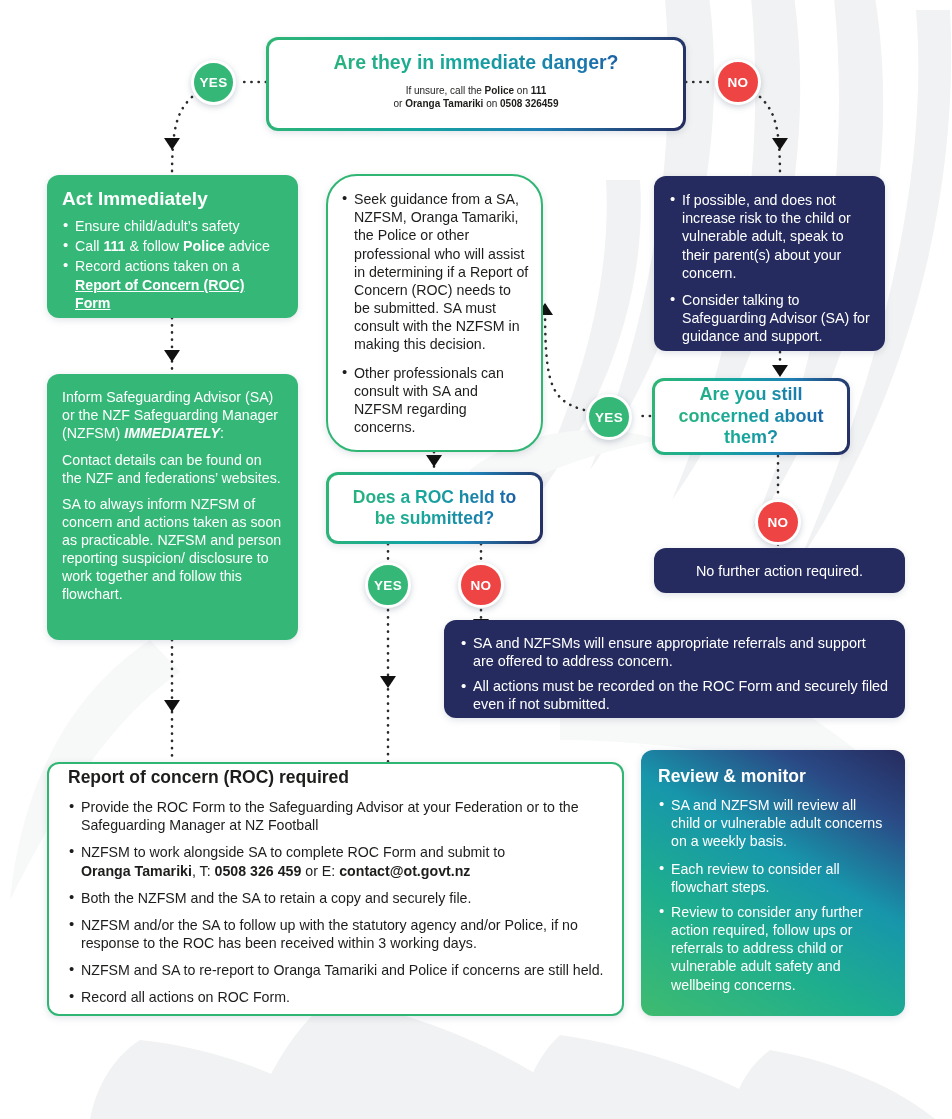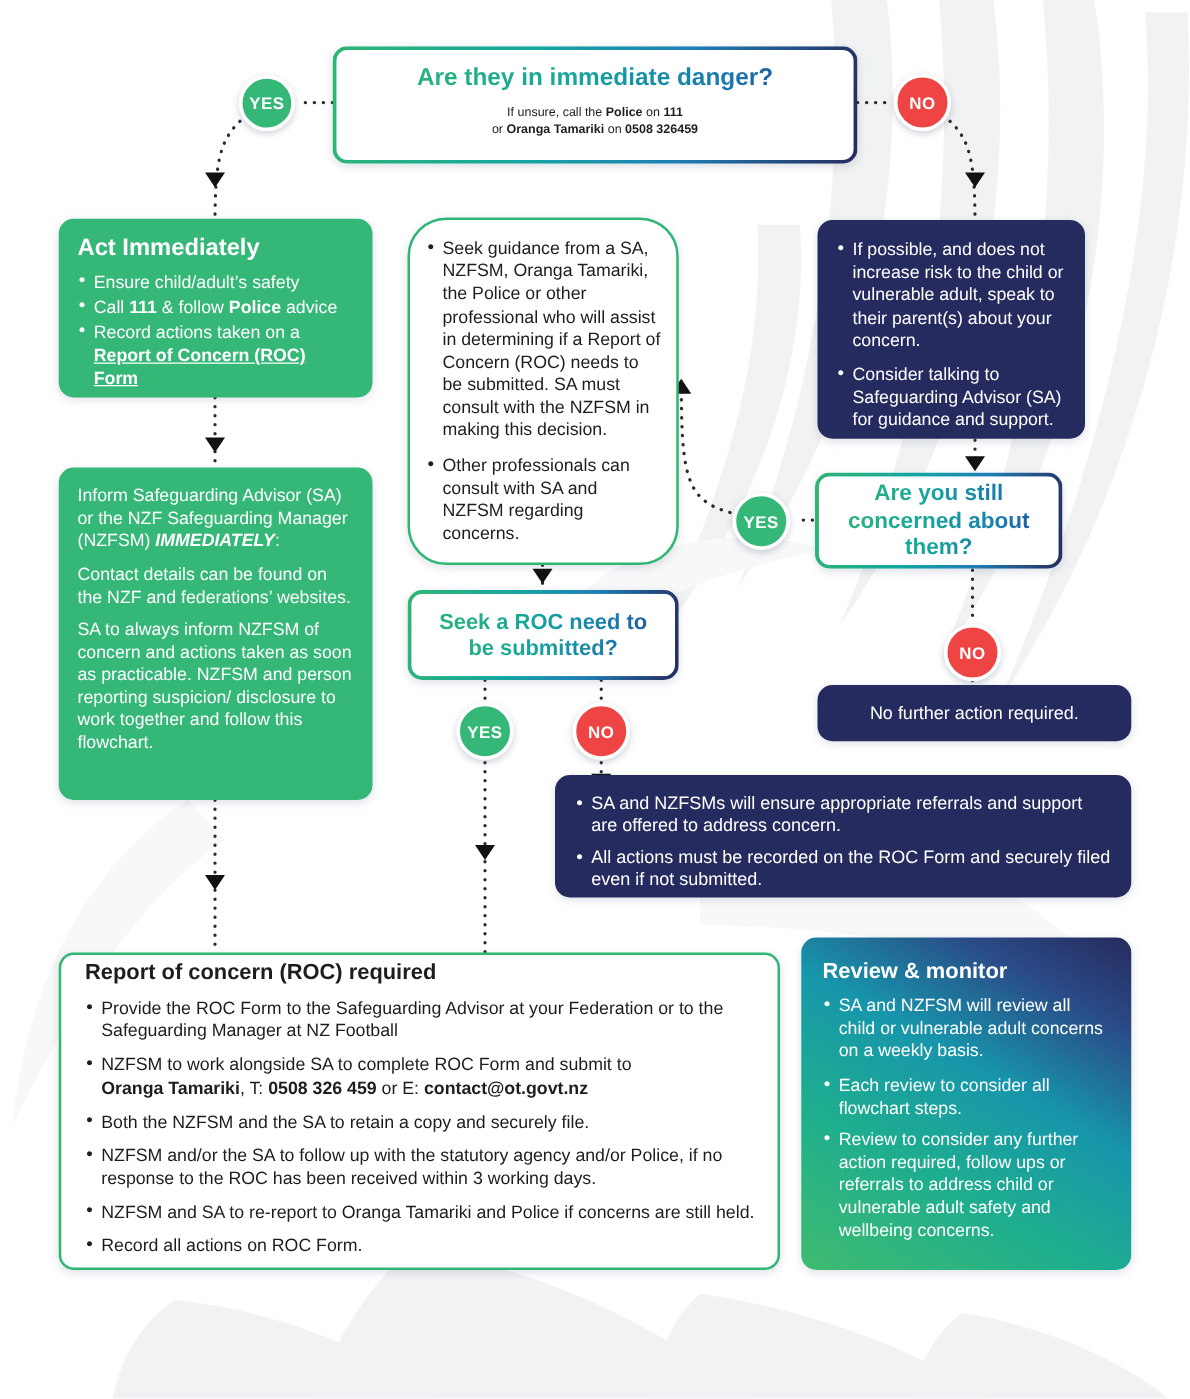--- a/index.html
+++ b/index.html
@@ -229,21 +229,21 @@
 
   <div class="node green-outline" style="left:326px; top:174px; width:217px; height:278px; padding:14px 12px 0 13px;border-radius:31px;">
     <div class="inner">
       <ul class="bul" style="font-size:14.2px;">
         <li style="margin-bottom:10px;">Seek guidance from a SA, NZFSM, Oranga Tamariki, the Police or other professional who will assist in determining if a Report of Concern (ROC) needs to be submitted. SA must consult with the NZFSM in making this decision.</li>
         <li>Other professionals can consult with SA and NZFSM regarding concerns.</li>
       </ul>
     </div>
   </div>
 
-  <div class="node navy-fill" style="left:654px; top:176px; width:214px; height:175px; padding:15px 14px 0 15px;">
+  <div class="node navy-fill" style="left:654px; top:176px; width:231px; height:175px; padding:15px 14px 0 15px;">
     <div class="inner">
       <ul class="bul" style="font-size:14.2px;">
         <li style="margin-bottom:9px;">If possible, and does not increase risk to the child or vulnerable adult, speak to their parent(s) about your concern.</li>
         <li>Consider talking to Safeguarding Advisor (SA) for guidance and support.</li>
       </ul>
     </div>
   </div>
 
   <div class="node grad-outline" style="left:652px; top:378px; width:198px; height:77px; display:flex; align-items:center; justify-content:center;">
     <div class="inner" style="width:100%;">
@@ -254,21 +254,21 @@
 
   <div class="badge yes" style="left:586px; top:394px; width:46px; height:46px; font-size:13.5px;">
     <span>YES</span>
   </div>
   <div class="badge no" style="left:755px; top:499px; width:46px; height:46px; font-size:13.5px;">
     <span>NO</span>
   </div>
 
   <div class="node grad-outline" style="left:326px; top:472px; width:217px; height:72px; display:flex; align-items:center; justify-content:center;">
     <div class="inner" style="width:100%;">
-      <div class="title-grad" style="font-size:17.5px;">Seek a ROC need to</div>
+      <div class="title-grad" style="font-size:17.5px;">Does a ROC held to</div>
       <div class="title-grad" style="font-size:17.5px;">be submitted?</div>
     </div>
   </div>
 
   <div class="badge yes" style="left:365px; top:562px; width:46px; height:46px; font-size:13.5px;">
     <span>YES</span>
   </div>
   <div class="badge no" style="left:458px; top:562px; width:46px; height:46px; font-size:13.5px;">
     <span>NO</span>
   </div>

